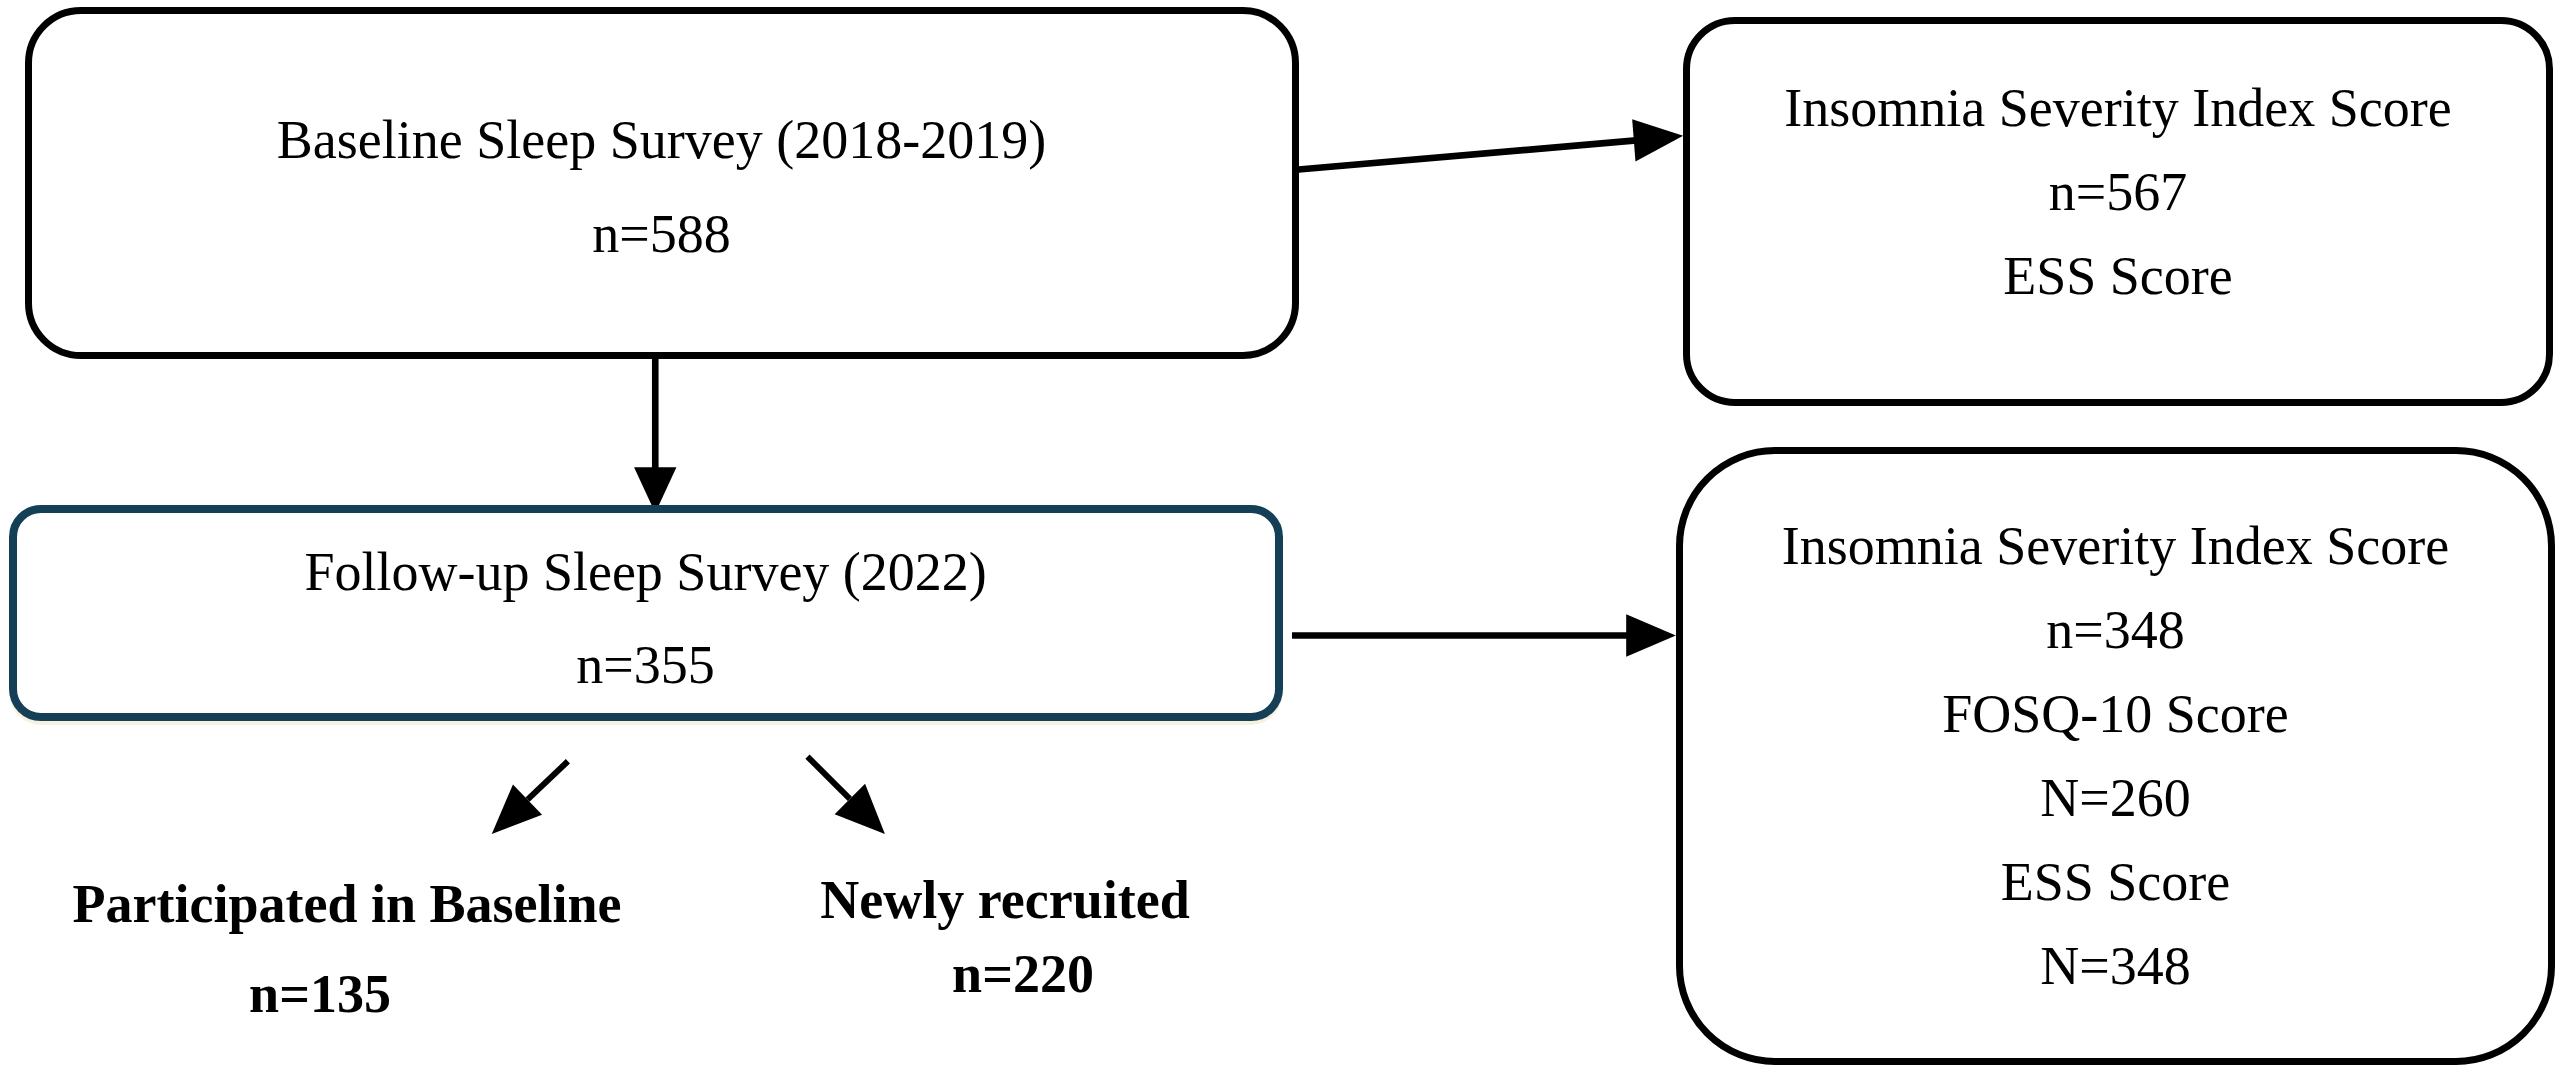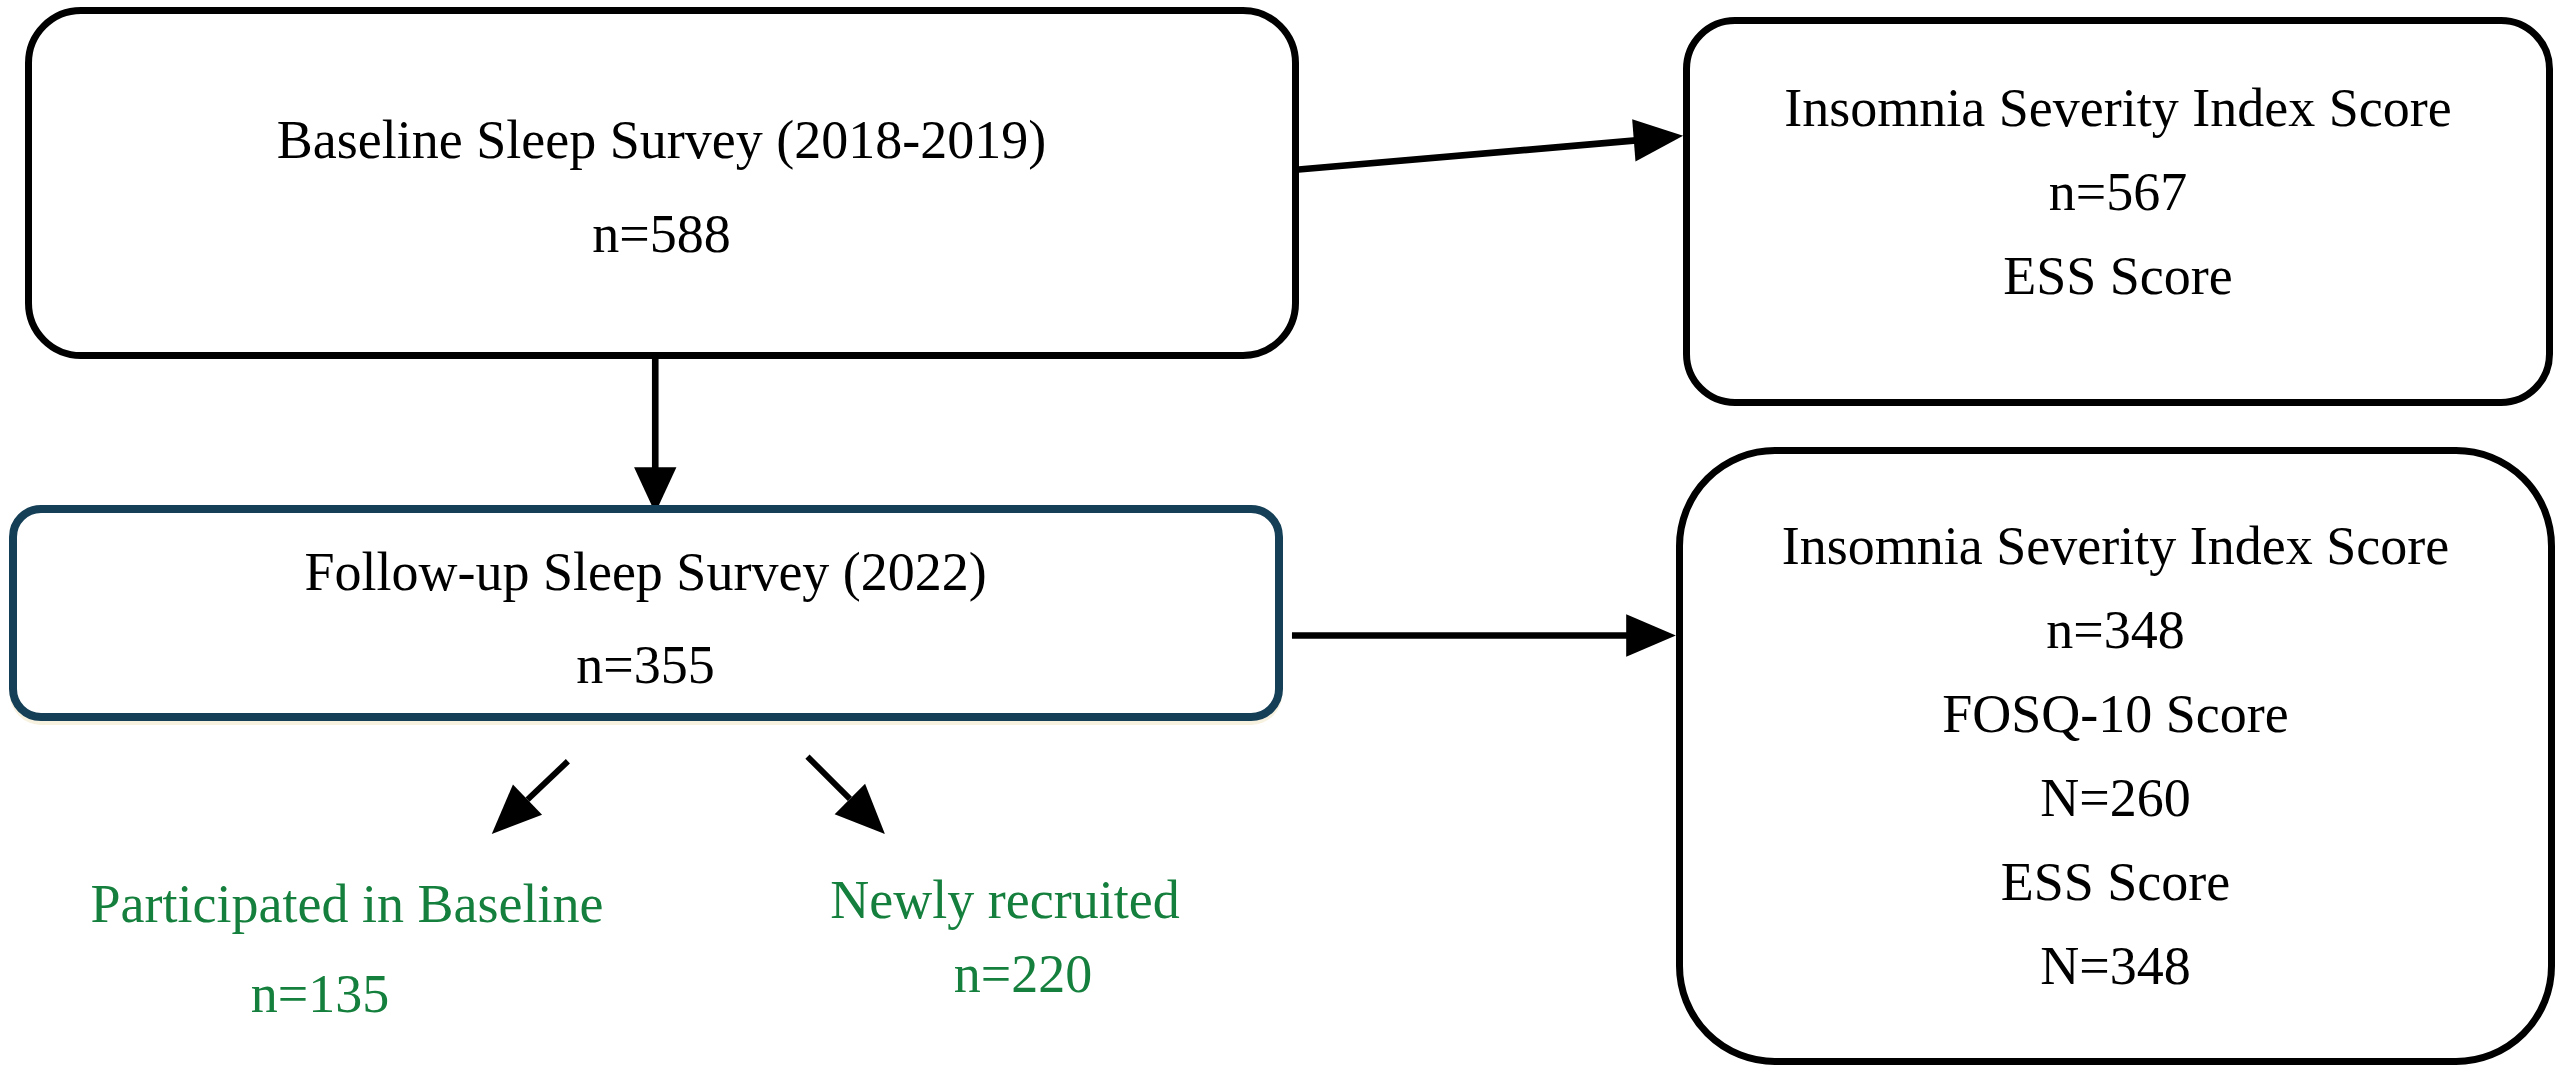--- a/index.html
+++ b/index.html
@@ -23,21 +23,21 @@
       box-shadow:0 4.6px 0 -0.7px #f7f1e0;}
   .box-isi-bottom{left:1676px;top:447px;width:879px;height:618px;
       border:7.3px solid #000;border-radius:99px;
       justify-content:center;gap:23px;}
 
   .arrow-layer{position:absolute;left:0;top:0;width:2576px;height:1081px;}
   .arrow-line{stroke:#000;fill:none;}
   .arrow-head{fill:#000;stroke:none;}
 
   .floating-label{position:absolute;transform:translate(-50%,-50%);
-      font-size:54px;line-height:61px;color:#15803d;white-space:nowrap;text-align:center;}
+      font-size:54px;line-height:61px;color:#000000;white-space:nowrap;text-align:center;font-weight:bold;}
 </style>
 </head>
 <body>
 
 <div class="canvas">
 
   <svg class="arrow-layer" viewBox="0 0 3892 1633">
     <g>
       <line class="arrow-line" x1="990" y1="542" x2="990" y2="714" stroke-width="10"></line>
       <polygon class="arrow-head" points="990,775 958,706 1022,706"></polygon>

